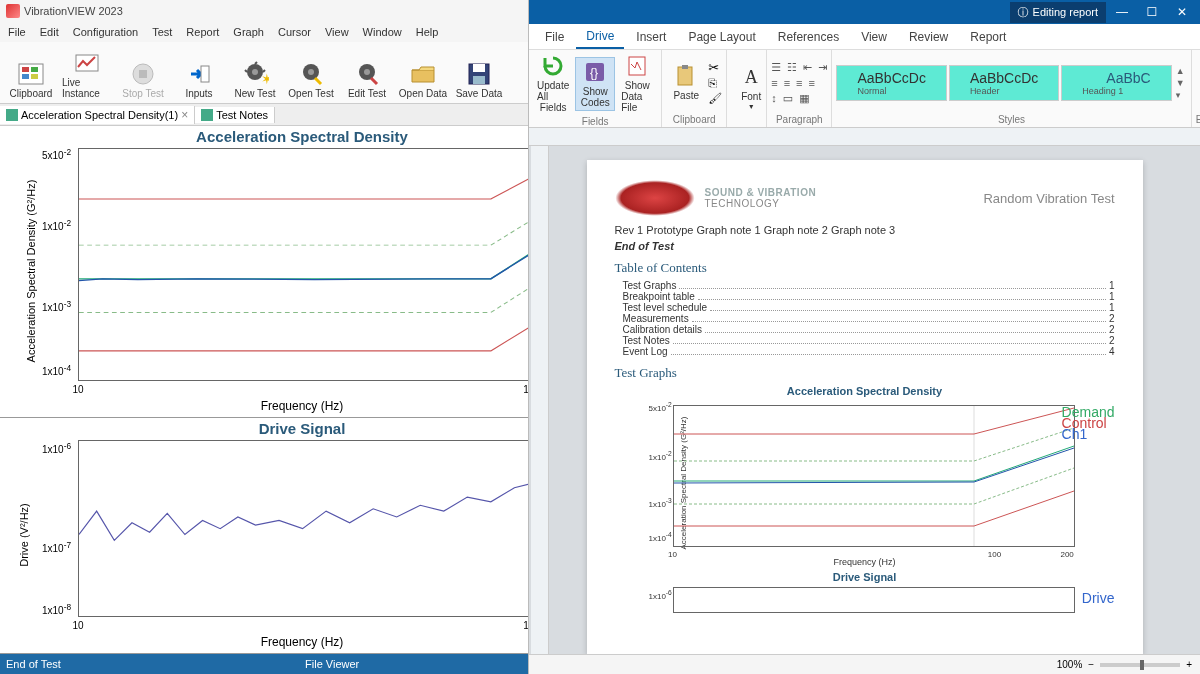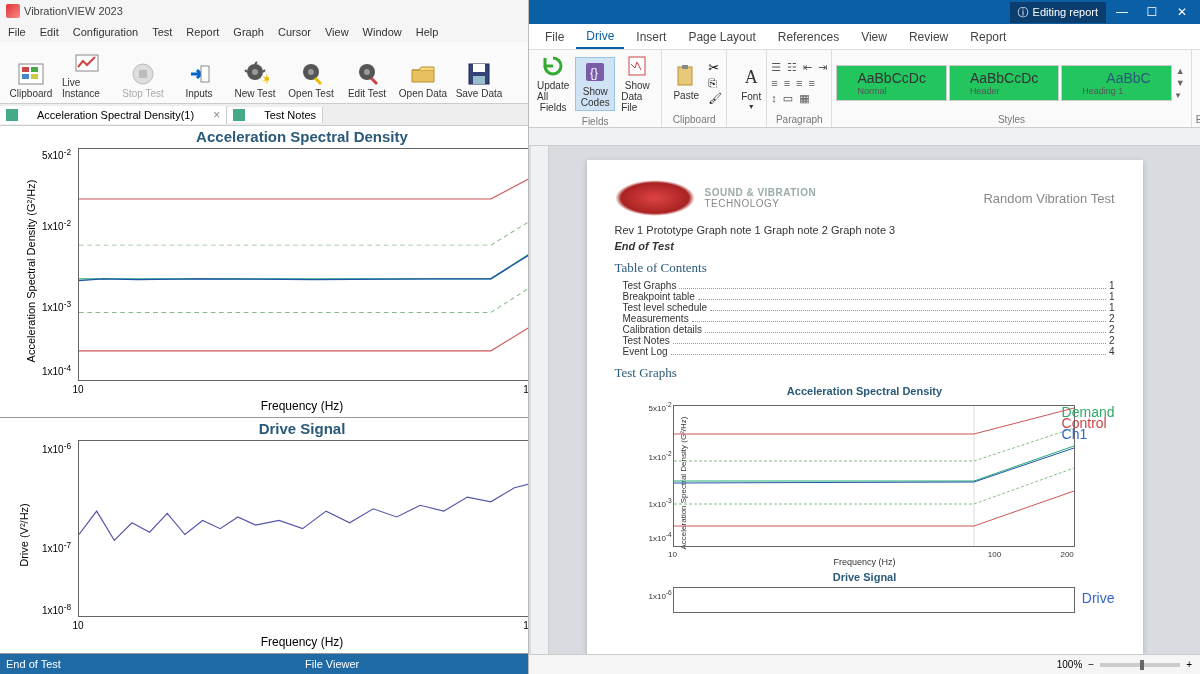--- a/index.html
+++ b/index.html
@@ -9,21 +9,21 @@
 .left-app { position: absolute; left: 0; top: 0; width: 604px; height: 674px; background: #f5f5f5; display: flex; flex-direction: column; }
 .titlebar { height: 22px; background: #f5f5f5; display: flex; align-items: center; padding: 0 6px; font-size: 11px; color: #444; }
 .titlebar .ticon { width: 14px; height: 14px; margin-right: 4px; background: linear-gradient(135deg,#d33,#f88); border-radius: 2px; }
 .menubar { height: 20px; display: flex; gap: 14px; padding: 0 8px; font-size: 11px; color: #333; align-items: center; }
 .menubar span { cursor: default; }
 .toolbar { height: 62px; display: flex; gap: 2px; padding: 2px 4px; background: #fafafa; border-bottom: 1px solid #ccc; }
 .tbtn { display: flex; flex-direction: column; align-items: center; justify-content: flex-end; width: 54px; font-size: 10px; color: #333; padding: 2px; }
 .tbtn.disabled { color: #aaa; }
 .tbtn .ticon2 { width: 28px; height: 28px; display: flex; align-items: center; justify-content: center; }
 .tabs { height: 22px; display: flex; align-items: center; background: #eee; border-bottom: 1px solid #ccc; font-size: 11px; }
-.tab { display: flex; align-items: center; gap: 19px; padding: 2px 6px; border-right: 1px solid #ccc; background: #fff; }
+.tab { display: flex; align-items: center; gap: 3px; padding: 2px 6px; border-right: 1px solid #ccc; background: #fff; }
 .tab.active { background: #fff; }
 .tab .tabicon { width: 12px; height: 12px; }
 .tab .close { font-size: 12px; color: #888; }
 .charts { flex: 1; background: #fff; display: flex; flex-direction: column; }
 .chart-box { flex: 1; position: relative; border-bottom: 1px solid #999; }
 .chart-title { text-align: center; font-size: 15px; font-weight: bold; color: #2a5a7a; padding: 2px; font-family: Arial; }
 .axis-y { position: absolute; left: 4px; top: 50%; transform: translateY(-50%) rotate(-90deg); transform-origin: center; font-size: 11px; white-space: nowrap; }
 .axis-x { text-align: center; font-size: 12px; padding: 2px; }
 .plot-area { position: absolute; left: 78px; right: 18px; top: 22px; bottom: 36px; border: 1px solid #666; background: #fff; }
 .ytick { position: absolute; left: 42px; font-size: 10px; transform: translateY(-50%); }
@@ -40,21 +40,21 @@
 .r-menubar { height: 26px; display: flex; align-items: center; gap: 2px; padding: 0 6px; font-size: 12px; border-bottom: 1px solid #ddd; }
 .r-menubar span { padding: 4px 10px; color: #444; }
 .r-menubar span.active { color: #0a5fa5; border-bottom: 2px solid #0a5fa5; }
 .ribbon { height: 78px; display: flex; border-bottom: 1px solid #ccc; background: #fafafa; }
 .ribbon-group { display: flex; flex-direction: column; border-right: 1px solid #ddd; padding: 2px 4px; }
 .ribbon-group .rg-content { flex: 1; display: flex; gap: 2px; align-items: center; }
 .ribbon-group .rg-label { text-align: center; font-size: 10px; color: #777; padding-top: 1px; }
 .rbtn { display: flex; flex-direction: column; align-items: center; font-size: 10px; color: #333; padding: 2px 4px; min-width: 40px; }
 .rbtn .ric { width: 24px; height: 24px; margin-bottom: 2px; display:flex; align-items:center; justify-content:center; }
 .rbtn.highlighted { background: #cfe3f5; border: 1px solid #9cc4e4; }
-.style-box { border: 1px solid #ccc; padding: 4px 20px; font-size: 9px; color: #555; min-width: 54px; text-align: left; background:#22c55e; }
+.style-box { border: 1px solid #ccc; padding: 4px 20px; font-size: 9px; color: #555; min-width: 54px; text-align: left; background:#5eead4; }
 .style-box .sp { font-size: 14px; color: #333; }
 .style-box .sp.h { color: #2a5a7a; margin-left: 24px; }
 .ruler { height: 18px; background: #eef2f5; border-bottom: 1px solid #ccc; position: relative; }
 .doc-area { flex: 1; background: #d8dce0; overflow: hidden; display: flex; justify-content: center; padding-top: 14px; position:relative; }
 .doc-left-ruler { position:absolute; left:2px; top:0; bottom:0; width:18px; background:#eef2f5; border-right:1px solid #ccc; }
 .page { width: 556px; background: #fff; box-shadow: 0 2px 6px rgba(0,0,0,0.2); padding: 20px 28px; font-size: 11px; color: #333; }
 .page .header { display: flex; align-items: center; justify-content: space-between; margin-bottom: 8px; }
 .page .logo { width: 80px; height: 36px; background: radial-gradient(ellipse,#d44,#a22 60%, transparent 70%); border-radius: 6px; }
 .page .brand { font-size: 10px; color: #888; letter-spacing: 0.5px; text-transform: uppercase; }
 .page .doc-title { font-size: 13px; color: #888; }

